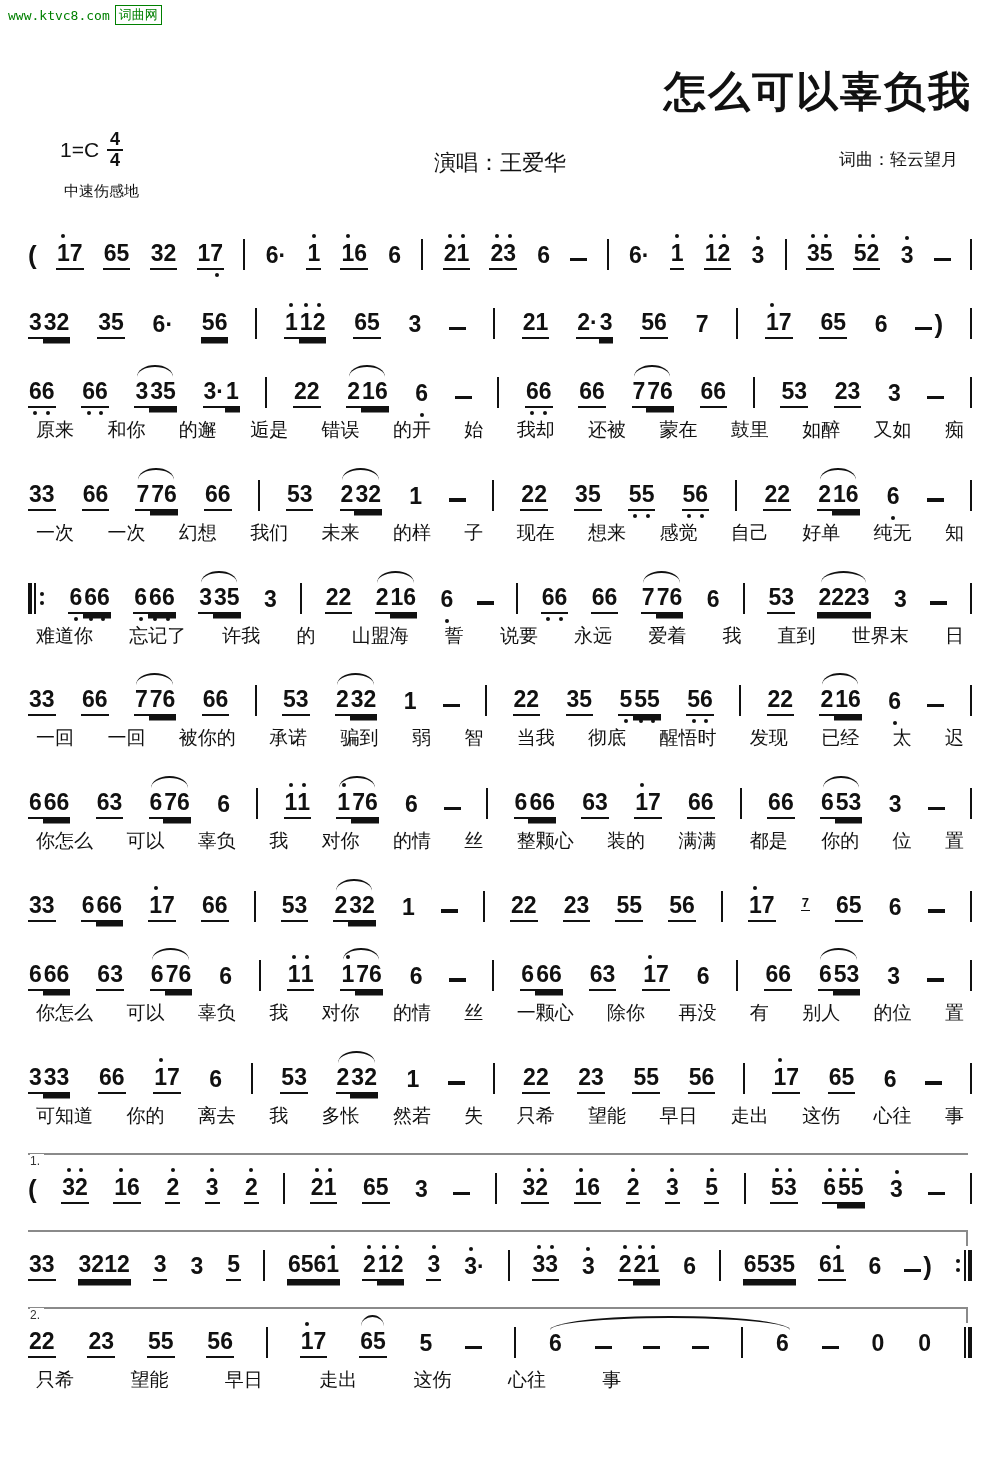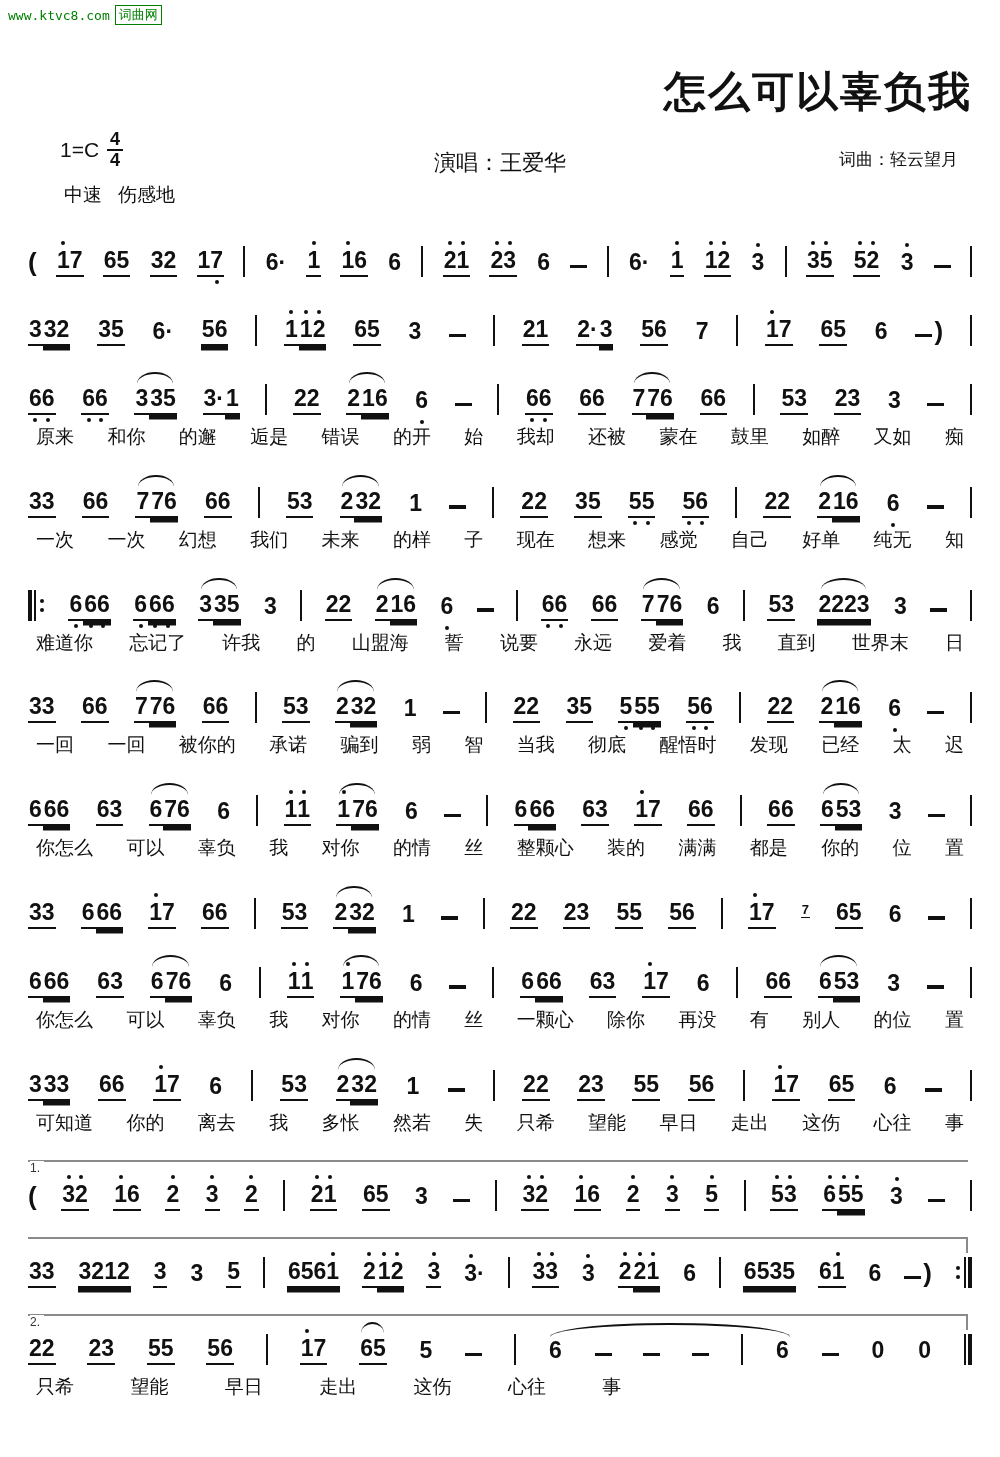--- a/index.html
+++ b/index.html
@@ -10,21 +10,21 @@
              font-family:"DejaVu Sans Mono",monospace;font-size:13px;color:#008000;}
   .wm-badge{border:1px solid #008000;padding:0 3px;font-family:"Liberation Sans",sans-serif;}
   
   .title{margin:0;padding-top:64px;text-align:right;font-size:42px;font-weight:700;letter-spacing:2px;}
   .meta-row{position:relative;height:52px;margin-top:8px;}
   .key{position:absolute;left:32px;top:2px;display:flex;align-items:center;gap:8px;font-size:21px;}
   .ts{display:flex;flex-direction:column;align-items:center;font-weight:bold;font-size:18px;line-height:1.05;}
   .ts-top{border-bottom:2px solid #111;padding:0 3px;}
   .singer{position:absolute;left:50%;transform:translateX(-50%);top:20px;font-size:22px;}
   .credits{position:absolute;right:14px;top:12px;font-size:17px;margin-top:8px;}
-  .tempo{display:flex;gap:16px;padding-left:36px;margin-top:2px;font-size:19px;}
+  .tempo{display:flex;padding-left:36px;margin-top:2px;font-size:15px;}
   
   #systems{margin-top:2px;}
   .system{position:relative;margin-top:22px;padding-top:16px;}
   .system.volta-sys{margin-top:30px;}
   .notes-line{display:flex;justify-content:space-between;align-items:flex-end;}
   .nt{position:relative;display:inline-flex;align-items:flex-end;}
   .ug{display:inline-flex;padding:0 1px 3px;}
   .ug.u1{border-bottom:2.5px solid #111;}
   .ug.u2{border-bottom:2.5px solid #111;box-shadow:0 4.5px 0 #111;}
   .nc{position:relative;display:inline-block;line-height:1;font-weight:bold;font-size:23px;}

